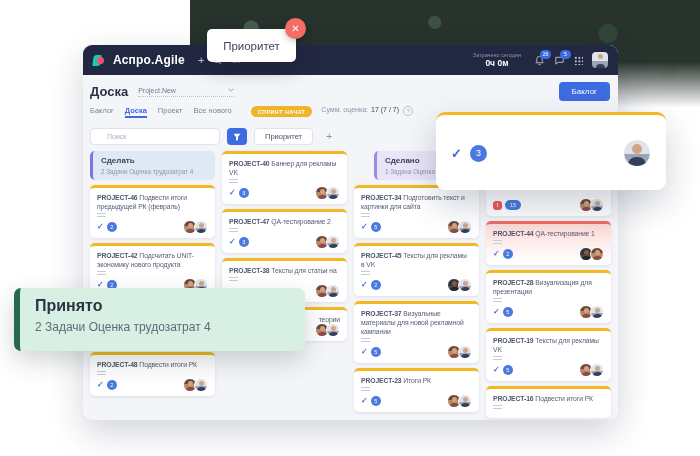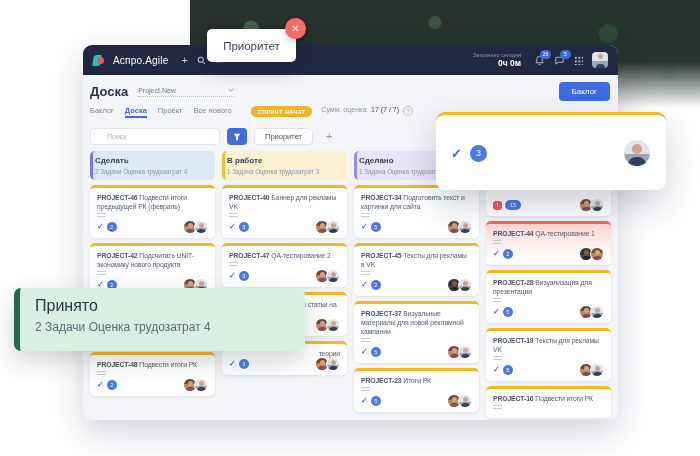--- a/index.html
+++ b/index.html
@@ -17,26 +17,26 @@
       radial-gradient(circle at 82% 30%,#31463a 0 9px,rgba(0,0,0,0) 10px),
       radial-gradient(circle at 94% 65%,#233029 0 8px,rgba(0,0,0,0) 9px)}
   
   .window{position:absolute;left:83px;top:45px;width:535px;height:375px;background:#f4f5f9;
     border-radius:9px;box-shadow:0 12px 34px rgba(25,35,70,.20);overflow:hidden;z-index:1}
   
   .topbar{height:30px;background:#232842;display:flex;align-items:center;padding:0 10px;gap:9px}
   .logo-mark{position:relative;width:11px;height:11px;flex:none}
   .logo-mark::before{content:'';position:absolute;left:0;top:0;width:8px;height:11px;background:#19c7b4;border-radius:3px 1px 3px 1px;transform:skewX(-8deg)}
   .logo-mark::after{content:'';position:absolute;right:0;top:2px;width:7px;height:7px;border-radius:50%;background:#f4526b}
-  .app-name{color:#fff;font-size:10px;font-weight:400;letter-spacing:.2px}
+  .app-name{color:#fff;font-size:12px;font-weight:700;letter-spacing:.2px}
   .tb-plus{color:#c9cede;font-size:11px;margin-left:4px;line-height:1}
   .tb-ic{display:flex;align-items:center}
   .tb-partial{color:#9aa1b9;font-size:7px}
   .tb-spacer{flex:1}
-  .time-block{text-align:right;margin-right:4px}
+  .time-block{text-align:center;margin-right:4px}
   .time-label{font-size:5.5px;color:#8d93ad;line-height:6px}
   .time-value{font-size:8.5px;color:#fff;font-weight:600;line-height:10px}
   .badged{position:relative}
   .tb-badge{position:absolute;top:-5px;right:-6px;background:#3D6BE0;color:#fff;font-size:5px;
     min-width:9px;height:9px;line-height:9px;border-radius:5px;text-align:center;padding:0 1px}
   .grid-icon{width:9px;height:9px;background-image:radial-gradient(circle,#c9cede 1px,rgba(0,0,0,0) 1.3px);
     background-size:3.6px 3.6px;background-position:0 0}
   
   .av{width:12px;height:12px;border-radius:50%;position:relative;overflow:hidden;border:1px solid #fff;flex:none;background:#ccc}
   .av::before{content:'';position:absolute;left:50%;top:2px;width:5px;height:5px;margin-left:-2.5px;border-radius:50%;background:#d3a382;z-index:2}
@@ -72,21 +72,21 @@
     font-size:7px;padding:0 16px;color:#444;font-family:inherit;outline:none}
   .search-input::placeholder{color:#a8aec0}
   .filter-btn{width:20px;height:17px;background:#3D6BE0;border:none;border-radius:4px;
     display:flex;align-items:center;justify-content:center}
   .priority-btn{height:17px;background:#fff;border:1px solid #dfe3ec;border-radius:4px;
     font-size:7.5px;color:#4a5064;padding:0 10px;font-family:inherit}
   .add-col-btn{background:none;border:none;color:#9298ab;font-size:11px;line-height:1;font-family:inherit}
   
   .board{display:flex;gap:7px;align-items:flex-start;padding:5px 6px 0 7px}
   .col{width:125px;flex:none}
-  .col-head{border-left:3px solid #ccc;border-radius:5px;padding:5px 2px;margin-bottom:5px;min-height:22px;box-sizing:border-box}
+  .col-head{border-left:3px solid #ccc;border-radius:5px;padding:5px 8px;margin-bottom:5px;min-height:22px;box-sizing:border-box}
   .cname{font-size:8px;font-weight:700;color:#3b4257}
   .cmeta{font-size:6.3px;color:#8d93a8;margin-top:2.5px;white-space:nowrap}
   .card{background:#fff;border-radius:5px;border-top:3px solid #F2B824;
     box-shadow:0 1px 3px rgba(25,35,70,.10);padding:5px 7px;margin-bottom:5px;box-sizing:border-box}
   .card.alert{border-top-color:#EF6A63;background:linear-gradient(180deg,#fbdad6,#fff 92%)}
   .card.ghostcard{height:46px}
   .card.footonly{padding-top:18px}
   .card.frag .card-title{text-align:right}
   .card-title{font-size:6.8px;line-height:9px;color:#565d77;letter-spacing:-.1px}
   .card-id{font-weight:700;color:#4e5570}
@@ -114,21 +114,21 @@
     padding:13px 15px 10px;z-index:6;box-sizing:border-box}
   .popup-title{font-size:11.5px;color:#51586e;letter-spacing:.2px}
   .popup-foot{display:flex;align-items:center;margin-top:11px}
   .popup-check{color:#3D6BE0;font-size:13px;font-weight:700}
   .popup-badge{width:17px;height:17px;border-radius:50%;background:#4a7ae0;color:#fff;
     font-size:9px;line-height:17px;text-align:center;margin-left:8px}
   .popup .av{margin-left:auto}
   .accepted{position:absolute;left:14px;top:288px;width:291px;height:63px;background:#D8F0E3;
     border-left:6px solid #27684C;border-radius:7px;box-shadow:0 10px 26px rgba(25,45,35,.20);
     padding:9px 15px;z-index:6;box-sizing:border-box}
-  .accepted-title{font-size:16px;font-weight:400;color:#2b3445}
+  .accepted-title{font-size:16px;font-weight:700;color:#2b3445}
   .accepted-meta{font-size:12px;color:#5e6a76;margin-top:5px}
 </style>
 </head>
 <body>
 
 <div class="decor"></div>
 
 <div class="window">
 
   <div class="topbar">
@@ -241,24 +241,20 @@
               <span class="badge">2</span>
             </div>
             <div class="avs">
               <span class="av woman"></span>
               <span class="av man"></span>
             </div>
           </div>
         </div>
       </div>
       <div class="col">
-        <div class="col-head" style="background: rgb(250, 240, 210); border-left-color: rgb(242, 192, 42);">
-          <div class="cname">В работе</div>
-          <div class="cmeta">1 Задача   Оценка трудозатрат 3</div>
-        </div>
         <div class="card">
           <div class="card-title"><span class="card-id">PROJECT-40</span> <span>Баннер для рекламы VK</span></div>
           <div class="desc-icon"></div>
           <div class="card-foot">
             <div class="foot-left">
               <span class="check">✓</span>
               <span class="badge">3</span>
             </div>
             <div class="avs">
               <span class="av woman"></span>
@@ -299,21 +295,21 @@
               <span class="badge">3</span>
             </div>
             <div class="avs">
               <span class="av woman"></span>
               <span class="av man"></span>
             </div>
           </div>
         </div>
       </div>
       <div class="col">
-        <div class="col-head" style="background: rgb(233, 228, 247); border-left-color: rgb(154, 140, 229);">
+        <div class="col-head" style="background: rgb(233, 228, 247); border-left-color: rgb(154, 140, 229); margin-left: 20px;">
           <div class="cname">Сделано</div>
           <div class="cmeta">1 Задача   Оценка трудозатрат</div>
         </div>
         <div class="card">
           <div class="card-title"><span class="card-id">PROJECT-34</span> <span>Подготовить текст и картинки для сайта</span></div>
           <div class="desc-icon"></div>
           <div class="card-foot">
             <div class="foot-left">
               <span class="check">✓</span>
               <span class="badge">5</span>

